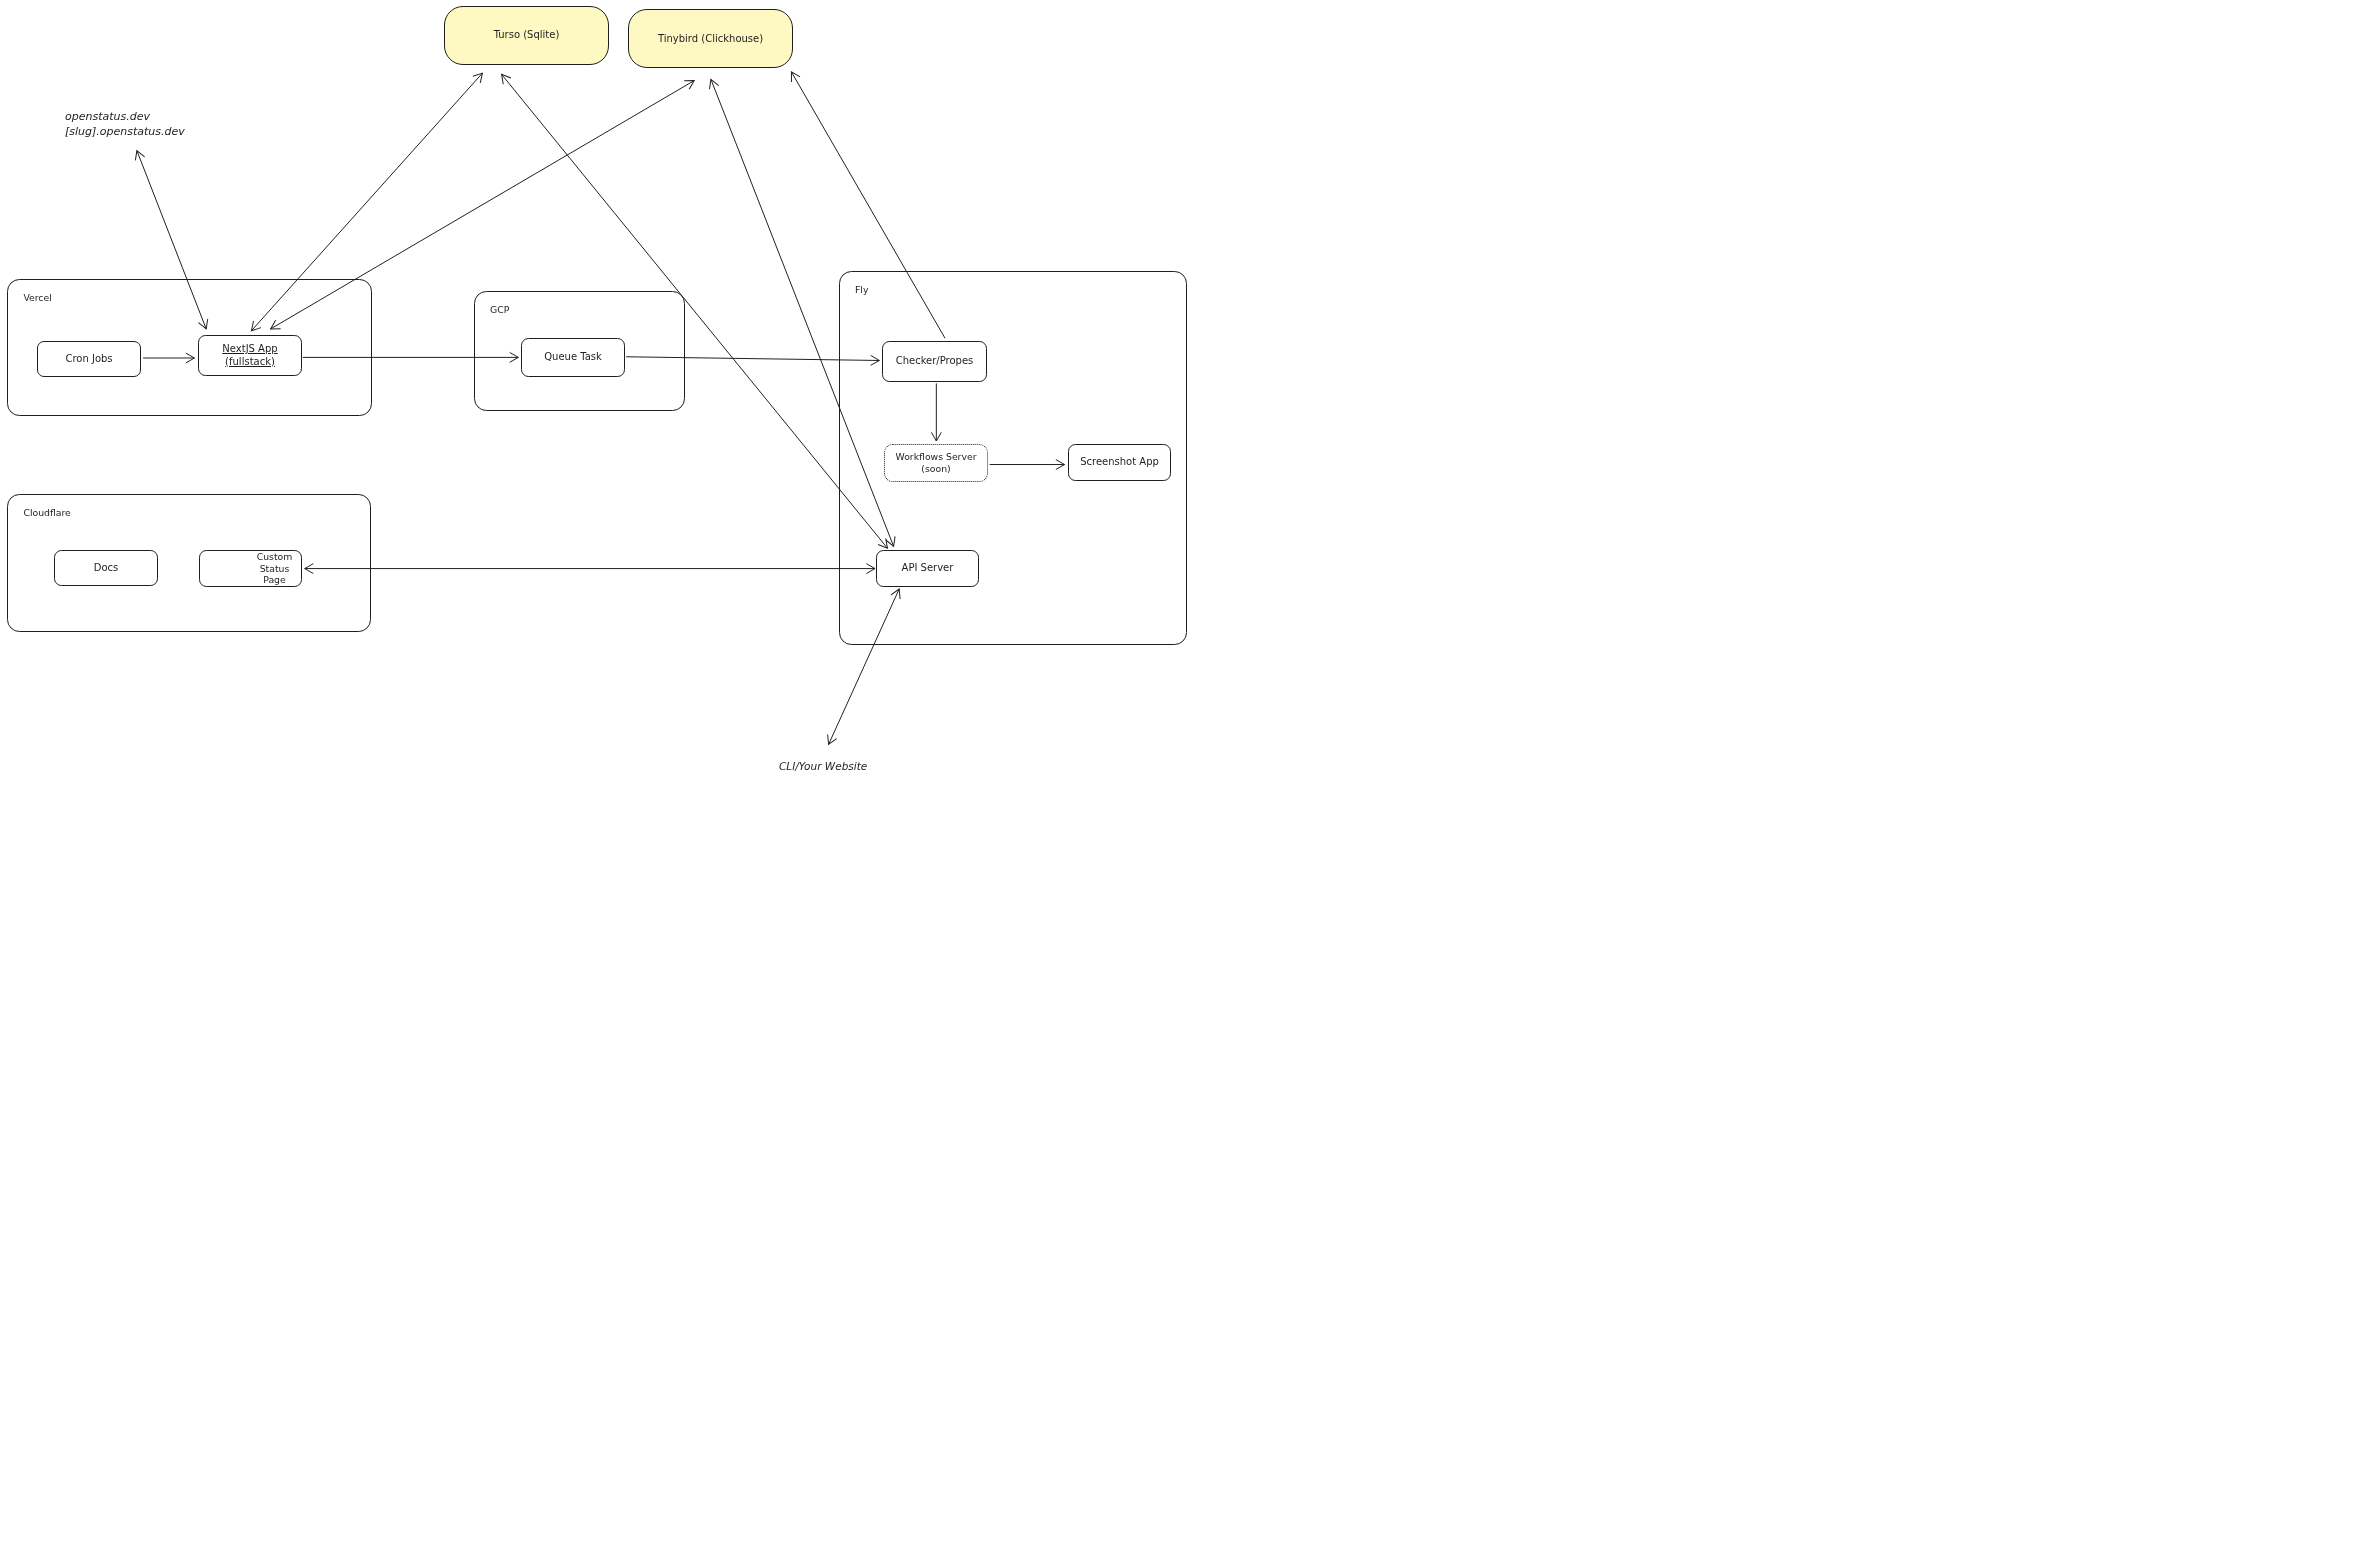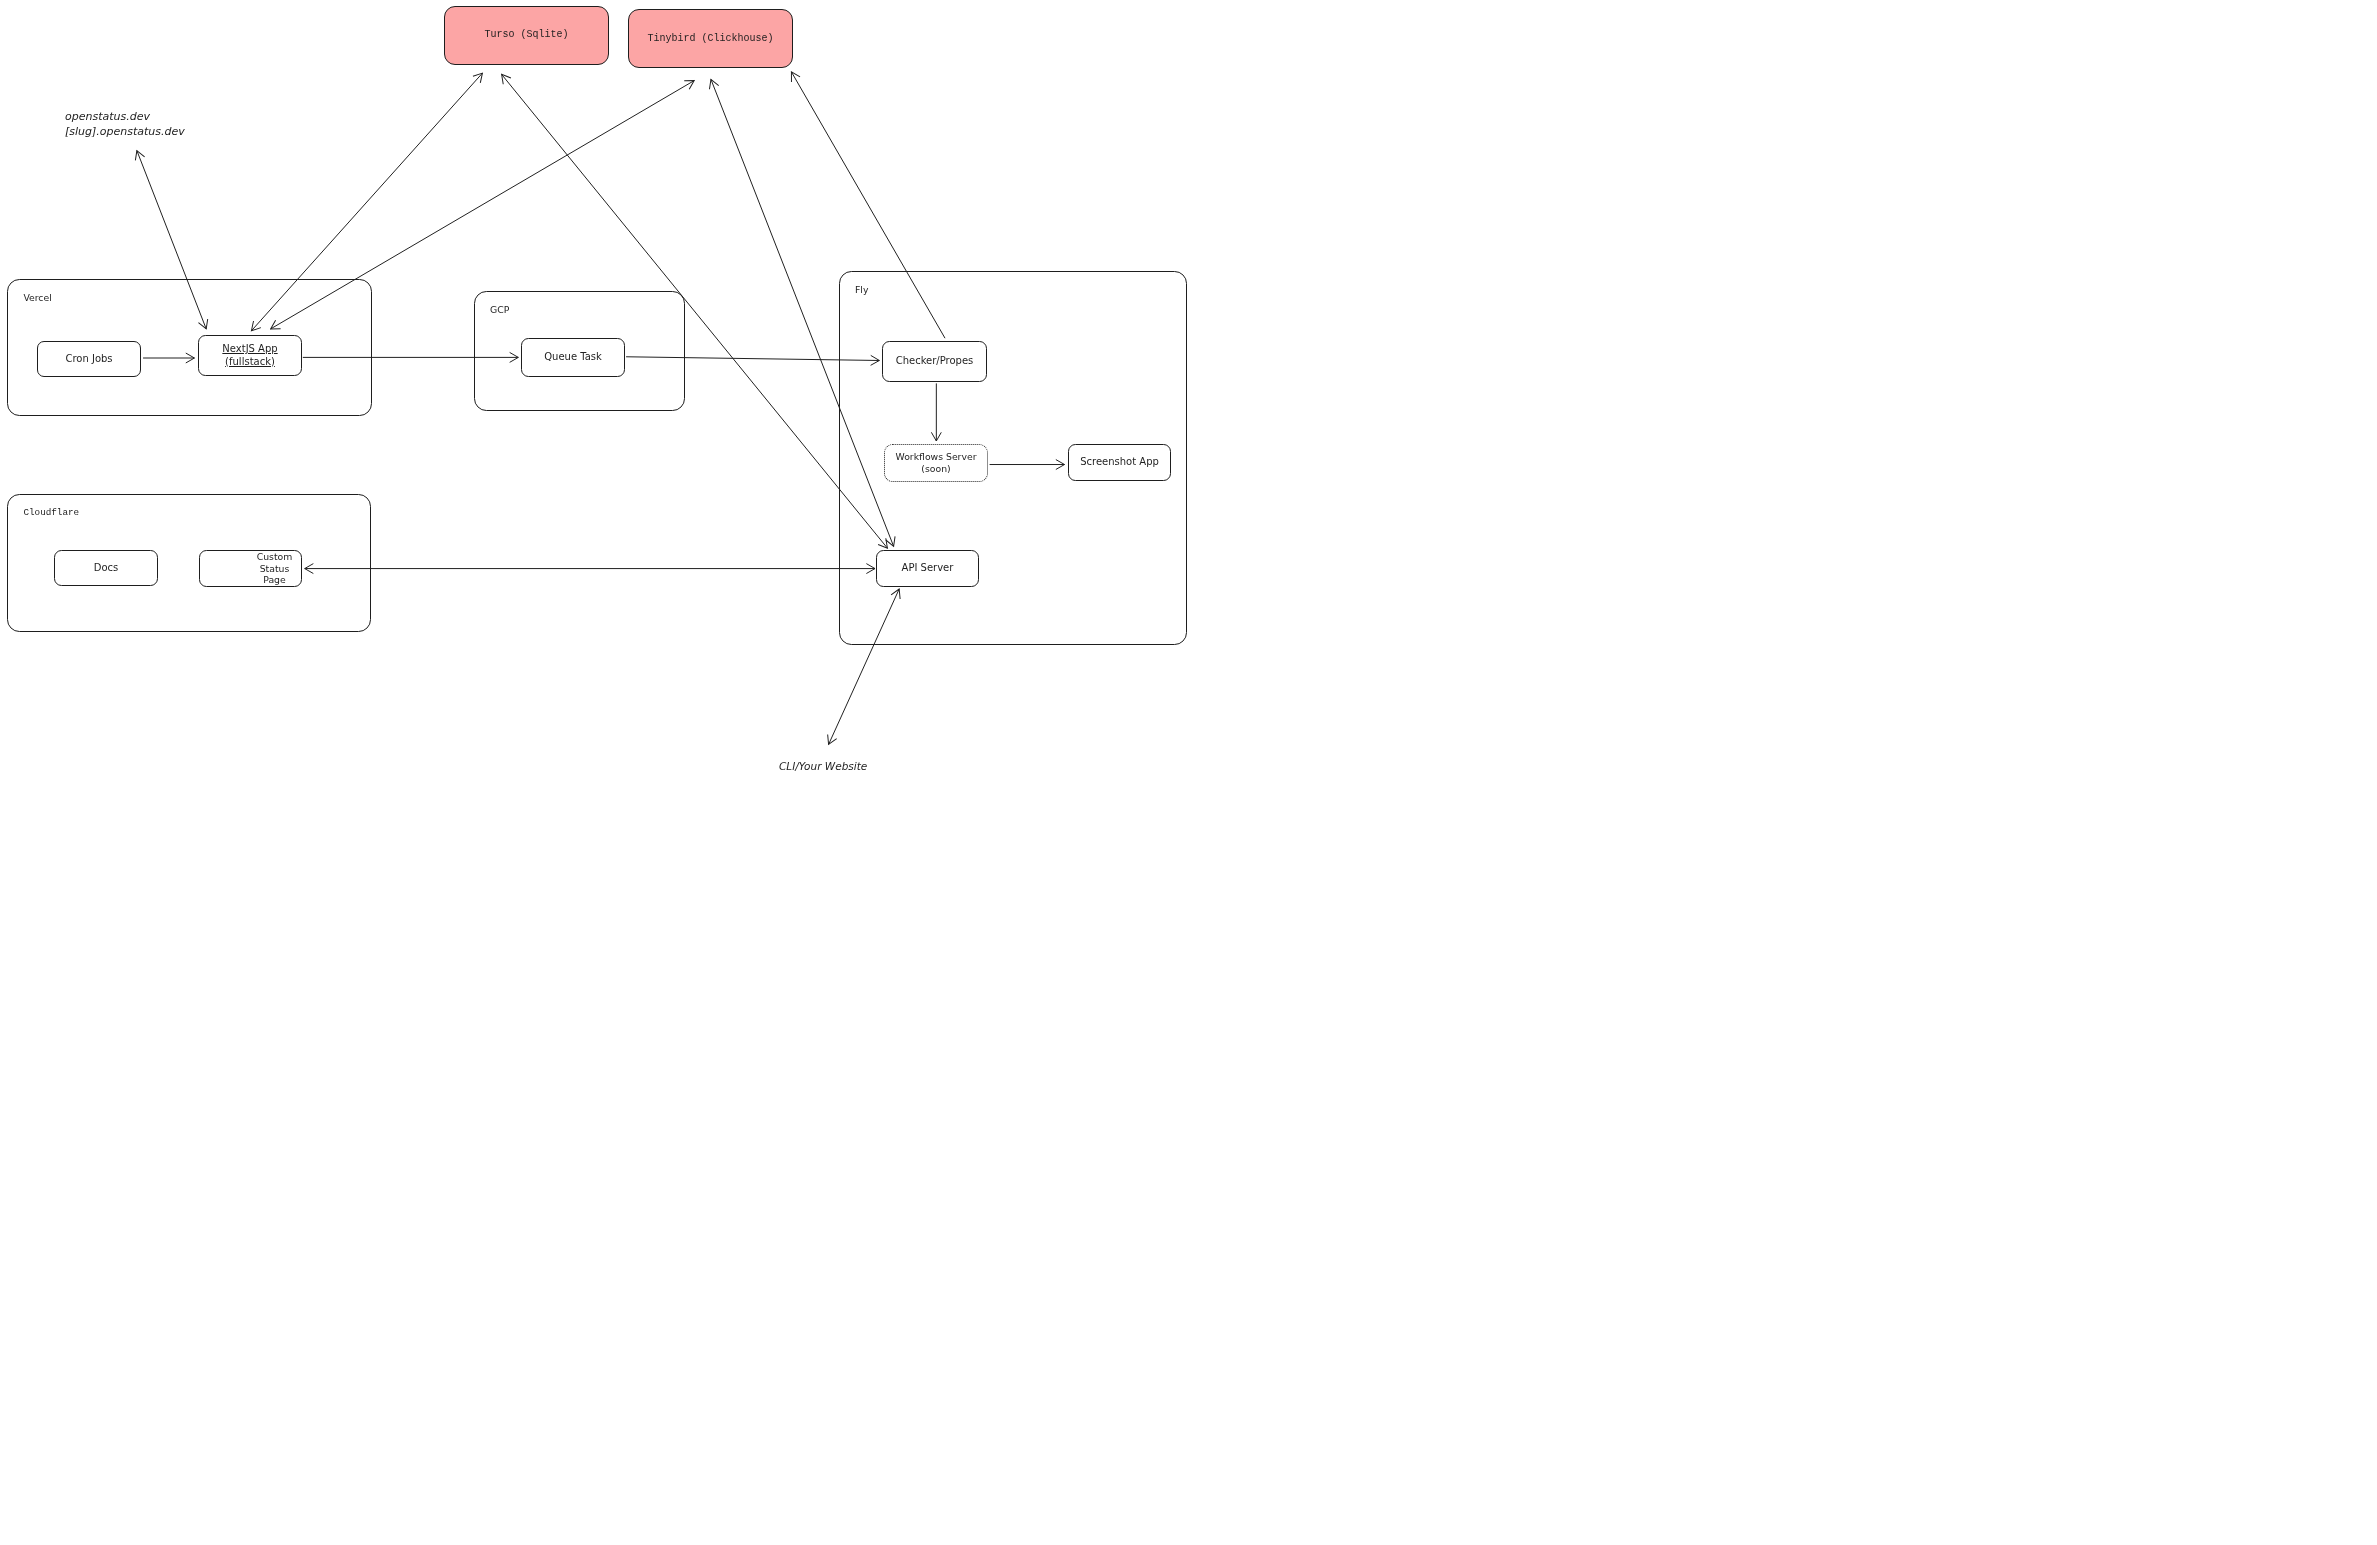--- a/index.html
+++ b/index.html
@@ -11,21 +11,21 @@
     position:absolute;border:1px solid #1e1e1e;border-radius:12.4px;background:transparent;
   }
   .container-label{
     position:absolute;left:15px;top:12.4px;font-size:9.3px;color:#1e1e1e;white-space:nowrap;
   }
   .node{
     position:absolute;border:1px solid #1e1e1e;border-radius:7.4px;background:#ffffff;
     display:flex;align-items:center;justify-content:center;text-align:center;
     font-size:10px;line-height:1.25;white-space:pre-line;box-sizing:border-box;
   }
-  .node.green{background:#fca5a5;border-radius:11px;font-family:Liberation Mono, monospace;}
+  .node.green{background:#fef9c3;border-radius:19px;}
   .node.dotted{border:1.2px dotted #1e1e1e;border-radius:8.7px;}
   .free-label{
     position:absolute;font-size:11px;line-height:1.35;white-space:pre-line;color:#1e1e1e;font-style:italic;
   }
   #edges{
     position:absolute;left:0;top:0;width:1189px;height:773px;
     pointer-events:none;z-index:5;
   }
   line.edge{stroke:#1e1e1e;stroke-width:1.6;}
 </style>
@@ -39,21 +39,21 @@
   </div>
 
   <div class="container-box" style="left:7.4px;top:279px;width:363px;height:135px;">
     <div class="container-label">Vercel</div>
   </div>
 
   <div class="container-box" style="left:839px;top:271px;width:346px;height:372px;">
     <div class="container-label">Fly</div>
   </div>
 
-  <div class="container-box" style="left:7.4px;top:494px;width:362px;height:136px;font-family:Liberation Mono, monospace;">
+  <div class="container-box" style="left:7.4px;top:494px;width:362px;height:136px;">
     <div class="container-label">Cloudflare</div>
   </div>
 
   <div class="node green" style="left:444px;top:6.2px;width:165px;height:59px;">Turso (Sqlite)</div>
 
   <div class="node green" style="left:628px;top:9.3px;width:165px;height:59px;">Tinybird (Clickhouse)</div>
 
   <div class="node" style="left:37px;top:341px;width:104px;height:36px;border-radius:7px;">Cron Jobs</div>
 
   <div class="node" style="left:198px;top:335px;width:104px;height:41px;text-decoration:underline;">NextJS App

